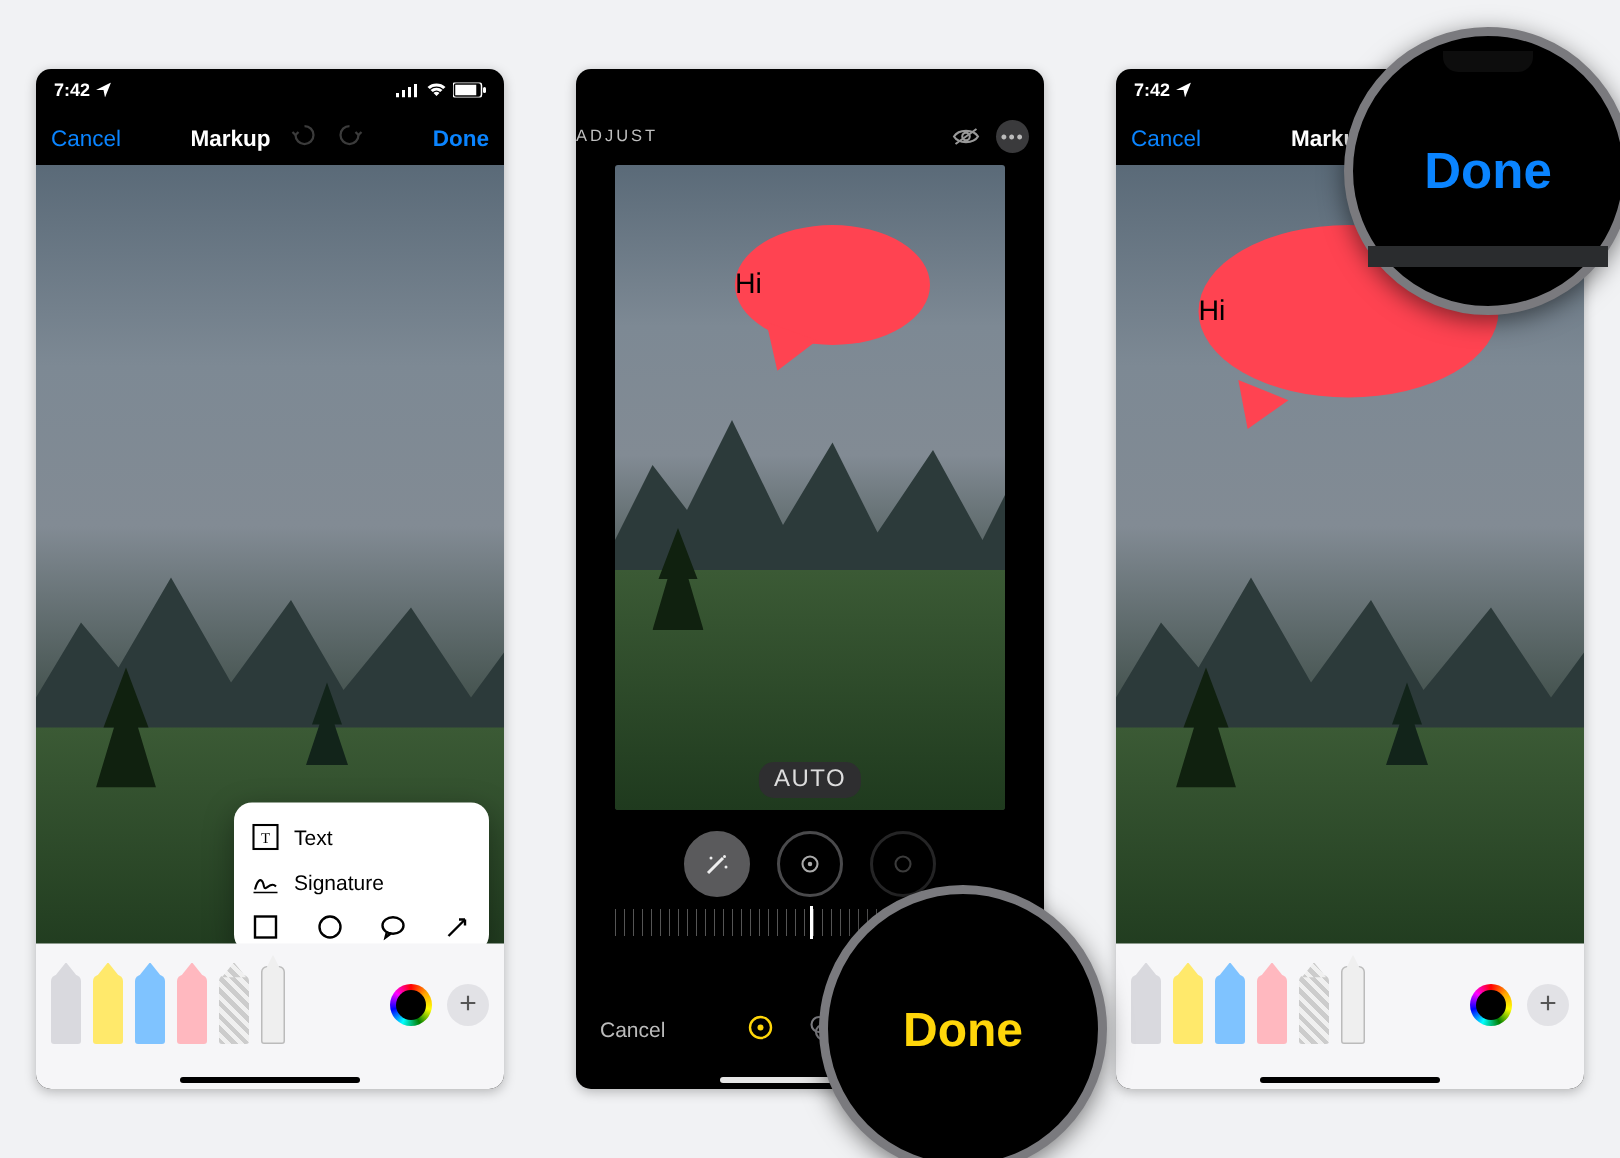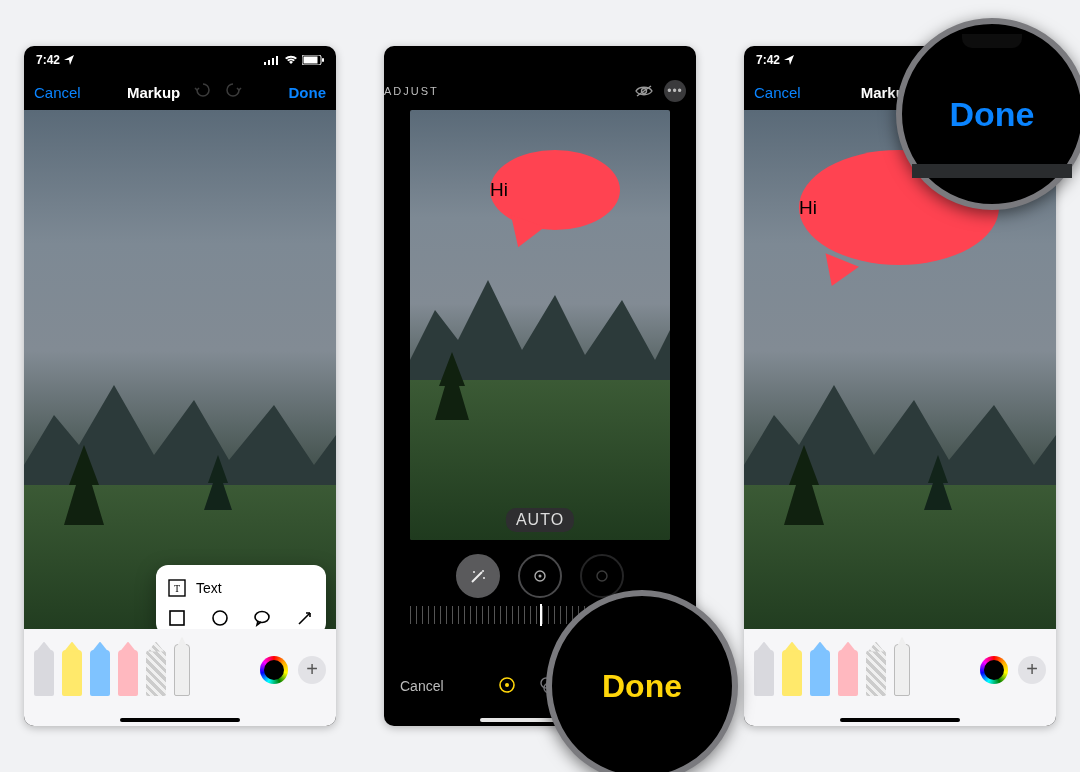--- a/index.html
+++ b/index.html
@@ -291,20 +291,27 @@
         <path d="M14 0 L24 28 L19 28 L28 55 L0 55 L9 28 L4 28 Z" fill="#12241a"></path>
       </svg>
 
     <div class="popover">
       <div class="row">
         <svg width="18" height="18">
             <rect x="1" y="1" width="16" height="16" fill="none" stroke="#000" stroke-width="1.4"></rect>
             <text x="9" y="13" font-size="10" text-anchor="middle" font-family="serif">T</text>
           </svg>
         <span>Text</span>
+      </div>
+      <div class="row">
+        <svg width="18" height="18">
+            <path d="M2 14 C4 6 7 6 8 12 C9 16 12 8 16 12" fill="none" stroke="#000" stroke-width="1.4"></path>
+            <line x1="1" y1="16" x2="17" y2="16" stroke="#000" stroke-width="1"></line>
+          </svg>
+        <span>Signature</span>
       </div>
       <div class="shapes">
         <span>
             <svg width="18" height="18">
               <rect x="2" y="2" width="14" height="14" fill="none" stroke="#000" stroke-width="1.6"></rect>
             </svg>
           </span>
         <span>
             <svg width="18" height="18">
               <circle cx="9" cy="9" r="7" fill="none" stroke="#000" stroke-width="1.6"></circle>

